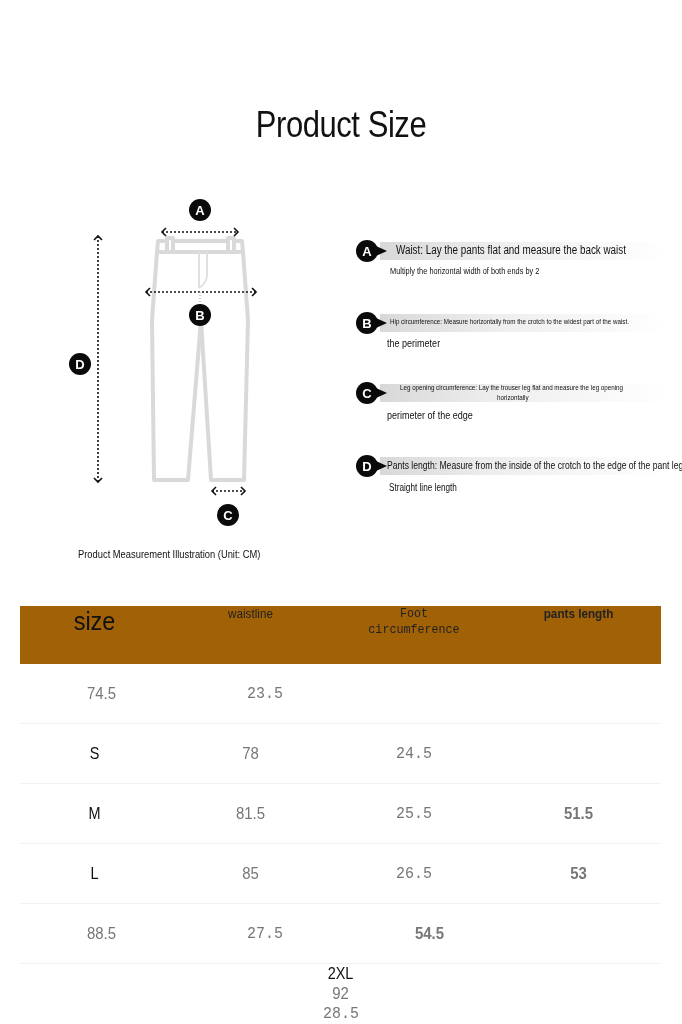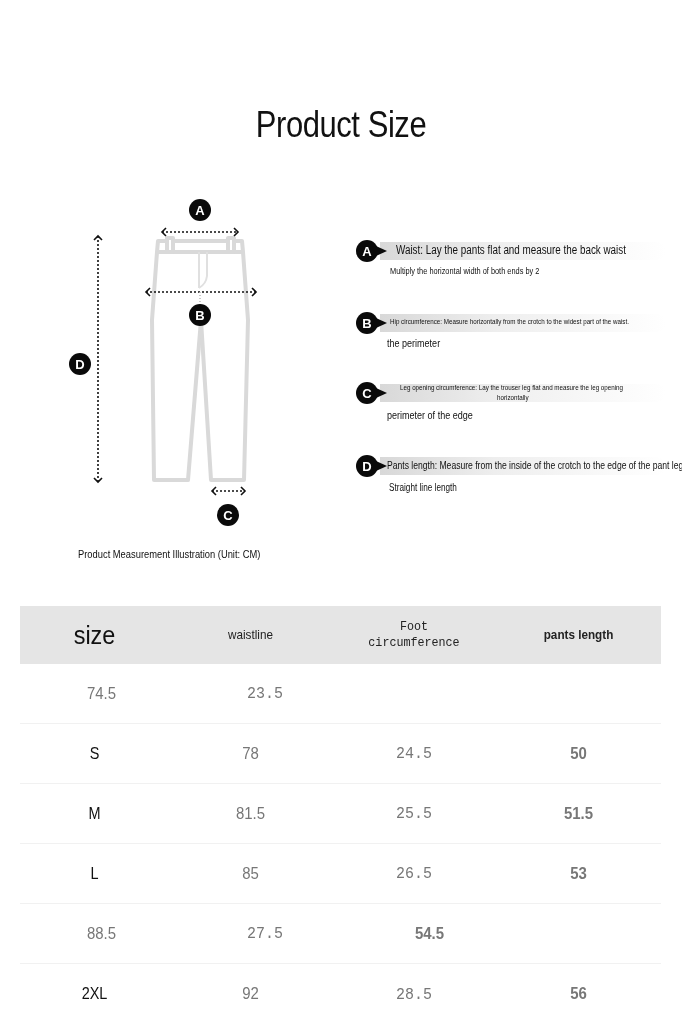--- a/index.html
+++ b/index.html
@@ -47,33 +47,33 @@
       position: absolute; white-space: nowrap; color: #111;
       transform-origin: left center;
     }
     .legend-sub {
       position: absolute; white-space: nowrap; color: #111;
       transform-origin: left center;
     }
 
     .table { position: absolute; left: 20px; top: 606px; width: 641px; }
     .thead {
-      height: 58px; background: #e5e5e5; display: flex; align-items: center;
+      height: 58px; background: #a16207; display: flex; align-items: flex-start;
     }
     .cell { flex: 0 0 auto; text-align: center; }
     .c0 { width: 149px; }
     .c1 { width: 163px; }
     .c2 { width: 164px; font-family: Liberation Mono, monospace; }
     .c3 { width: 165px; font-weight: bold; }
     .th-size { font-size: 26px; color: #111; transform: scaleX(0.9); }
     .th { font-size: 13px; color: #222; line-height: 16px; transform: scaleX(0.9); }
     .row {
       height: 60px; display: flex; align-items: center; border-bottom: 1px solid #f1f1f1;
     }
-    .row:last-child { border-bottom: none; }
+    .row:last-child { border-bottom: none; flex-direction: column; }
     .td-size { font-size: 17px; color: #111; transform: scaleX(0.85); }
     .td { font-size: 17px; color: #777; transform: scaleX(0.88); }
   </style>
 </head>
 <body>
 
 <h1 class="title">Product Size</h1>
 
 <div class="diagram">
   <svg width="340" height="360" viewBox="0 0 340 360">
@@ -183,23 +183,20 @@
   <div class="row">
     <div class="cell c0">
         <div class="td-size">S</div>
       </div>
     <div class="cell c1">
         <div class="td">78</div>
       </div>
     <div class="cell c2">
         <div class="td">24.5</div>
       </div>
-    <div class="cell c3">
-        <div class="td">50</div>
-      </div>
   </div>
   <div class="row">
     <div class="cell c0">
         <div class="td-size">M</div>
       </div>
     <div class="cell c1">
         <div class="td">81.5</div>
       </div>
     <div class="cell c2">
         <div class="td">25.5</div>

